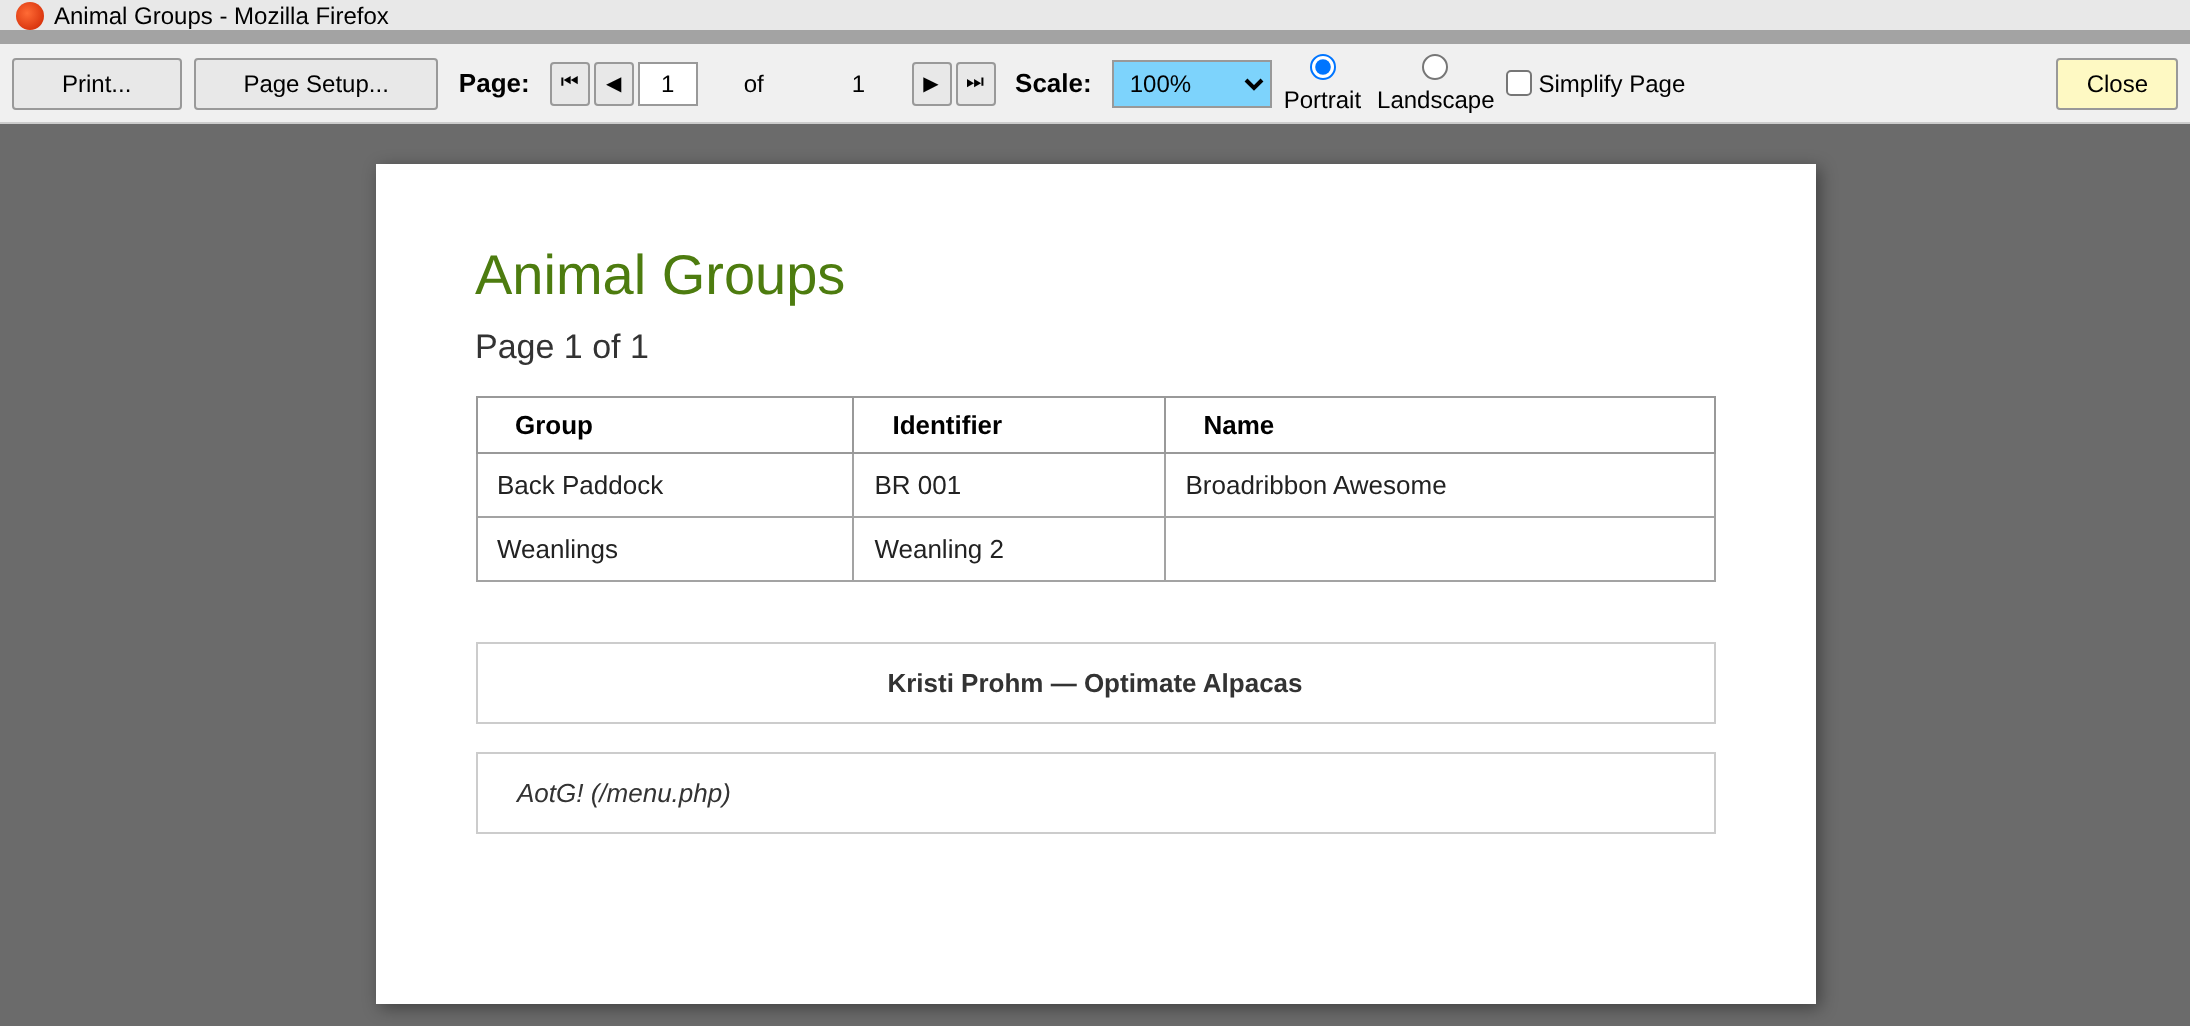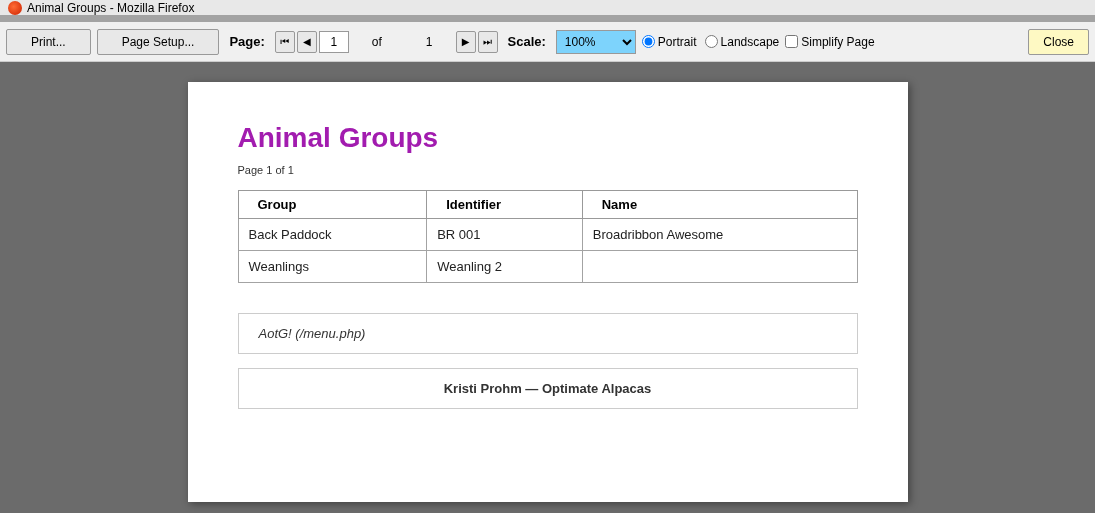--- a/index.html
+++ b/index.html
@@ -98,20 +98,21 @@
       display: flex;
       align-items: center;
       gap: 8px;
     }
     .radio-item {
       display: flex;
       align-items: center;
       gap: 3px;
       font-size: 12px;
       cursor: pointer;
+      flex-direction: column;
     }
     .radio-item input[type="radio"] {
       cursor: pointer;
     }
     .checkbox-item {
       display: flex;
       align-items: flex-start;
       gap: 3px;
       font-size: 12px;
       cursor: pointer;
@@ -141,27 +142,27 @@
     .page-container {
       background: white;
       width: 720px;
       min-height: 420px;
       padding: 40px 50px;
       box-shadow: 2px 2px 8px rgba(0,0,0,0.4);
     }
 
     .page-title {
       font-size: 28px;
-      font-weight: bold;
+      font-weight: normal;
       margin-bottom: 10px;
-      color: #a21caf;
+      color: #4d7c0f;
     }
 
     .page-info {
-      font-size: 11px;
+      font-size: 17px;
       color: #333;
       margin-bottom: 14px;
     }
 
     
     .data-table {
       border-collapse: collapse;
       width: 100%;
       margin-bottom: 30px;
     }
@@ -267,21 +268,21 @@
           <td>Broadribbon Awesome</td>
         </tr>
         <tr>
           <td>Weanlings</td>
           <td>Weanling 2</td>
           <td></td>
         </tr>
       </tbody>
     </table>
 
+    <div class="footer-box bold-center">
+      <span>Kristi Prohm — Optimate Alpacas</span>
+    </div>
+
     <div class="footer-box italic">
       <span>AotG! (/menu.php)</span>
     </div>
-
-    <div class="footer-box bold-center">
-      <span>Kristi Prohm — Optimate Alpacas</span>
-    </div>
   </div>
 </div>
 
 </body></html>

